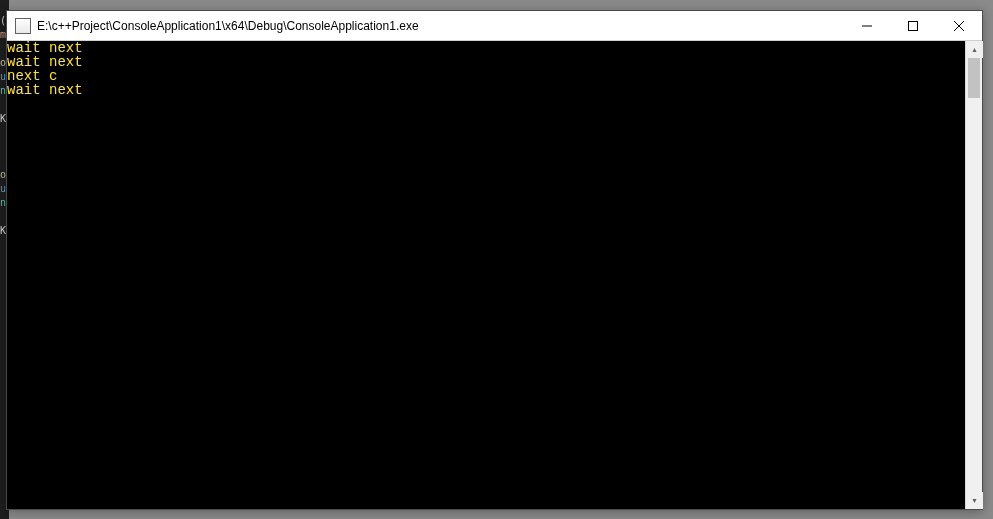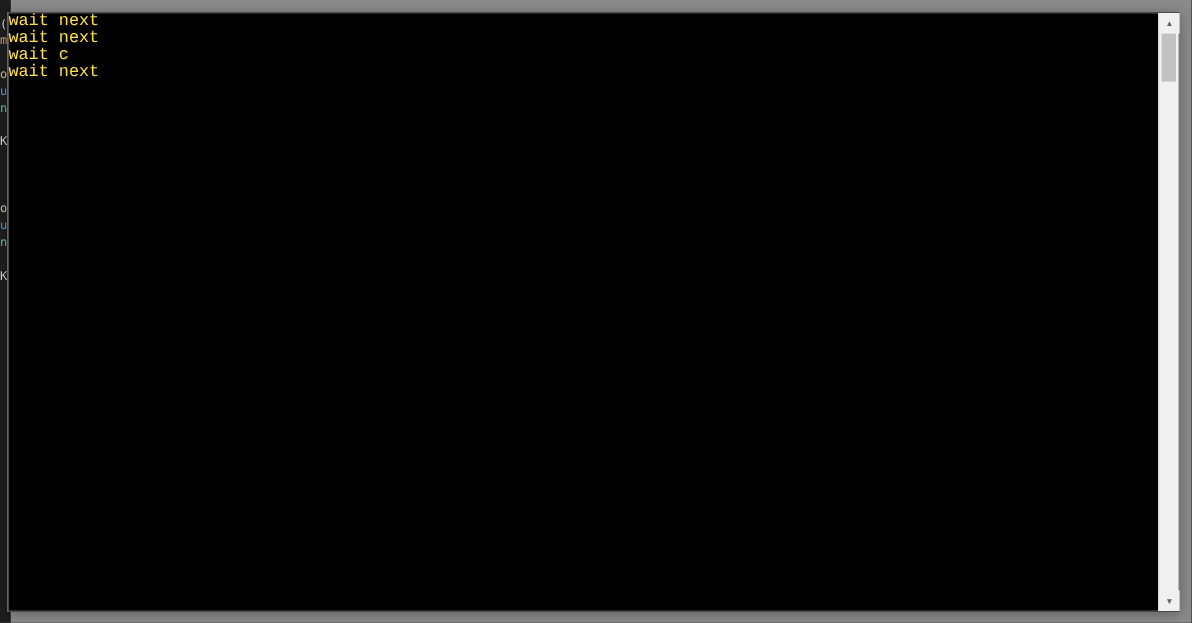--- a/index.html
+++ b/index.html
@@ -140,21 +140,41 @@
   <div class="ide-line tok-kw" style="top:70px">us</div>
   <div class="ide-line tok-t3" style="top:84px">nd</div>
   <div class="ide-line tok-op" style="top:112px">K+</div>
   <div class="ide-line tok-t1" style="top:168px">or</div>
   <div class="ide-line tok-kw" style="top:182px">us</div>
   <div class="ide-line tok-t3" style="top:196px">nd</div>
   <div class="ide-line tok-op" style="top:224px">K+</div>
 </div>
 
 <div class="console-window">
+  <div class="titlebar">
+    <div class="titlebar-icon"></div>
+    <div class="titlebar-title">E:\c++Project\ConsoleApplication1\x64\Debug\ConsoleApplication1.exe</div>
+    <div class="tb-btn">
+      <svg viewBox="0 0 10 10">
+          <line x1="0" y1="5" x2="10" y2="5"></line>
+        </svg>
+    </div>
+    <div class="tb-btn">
+      <svg viewBox="0 0 10 10">
+          <rect x="0.5" y="0.5" width="9" height="9"></rect>
+        </svg>
+    </div>
+    <div class="tb-btn close">
+      <svg viewBox="0 0 10 10">
+          <line x1="0" y1="0" x2="10" y2="10"></line>
+          <line x1="10" y1="0" x2="0" y2="10"></line>
+        </svg>
+    </div>
+  </div>
   <div class="console-body">
-    <div class="console-area" id="console-output"><div class="out-line">wait next</div><div class="out-line">wait next</div><div class="out-line">wait c</div><div class="out-line">wait next</div></div>
+    <div class="console-area" id="console-output"><div class="out-line">wait next</div><div class="out-line">wait next</div><div class="out-line">next c</div><div class="out-line">wait next</div></div>
     <div class="scrollbar-v">
       <div class="sb-arrow up">▴</div>
       <div class="sb-thumb"></div>
       <div class="sb-arrow down">▾</div>
     </div>
   </div>
 </div>
 
 </body></html>

